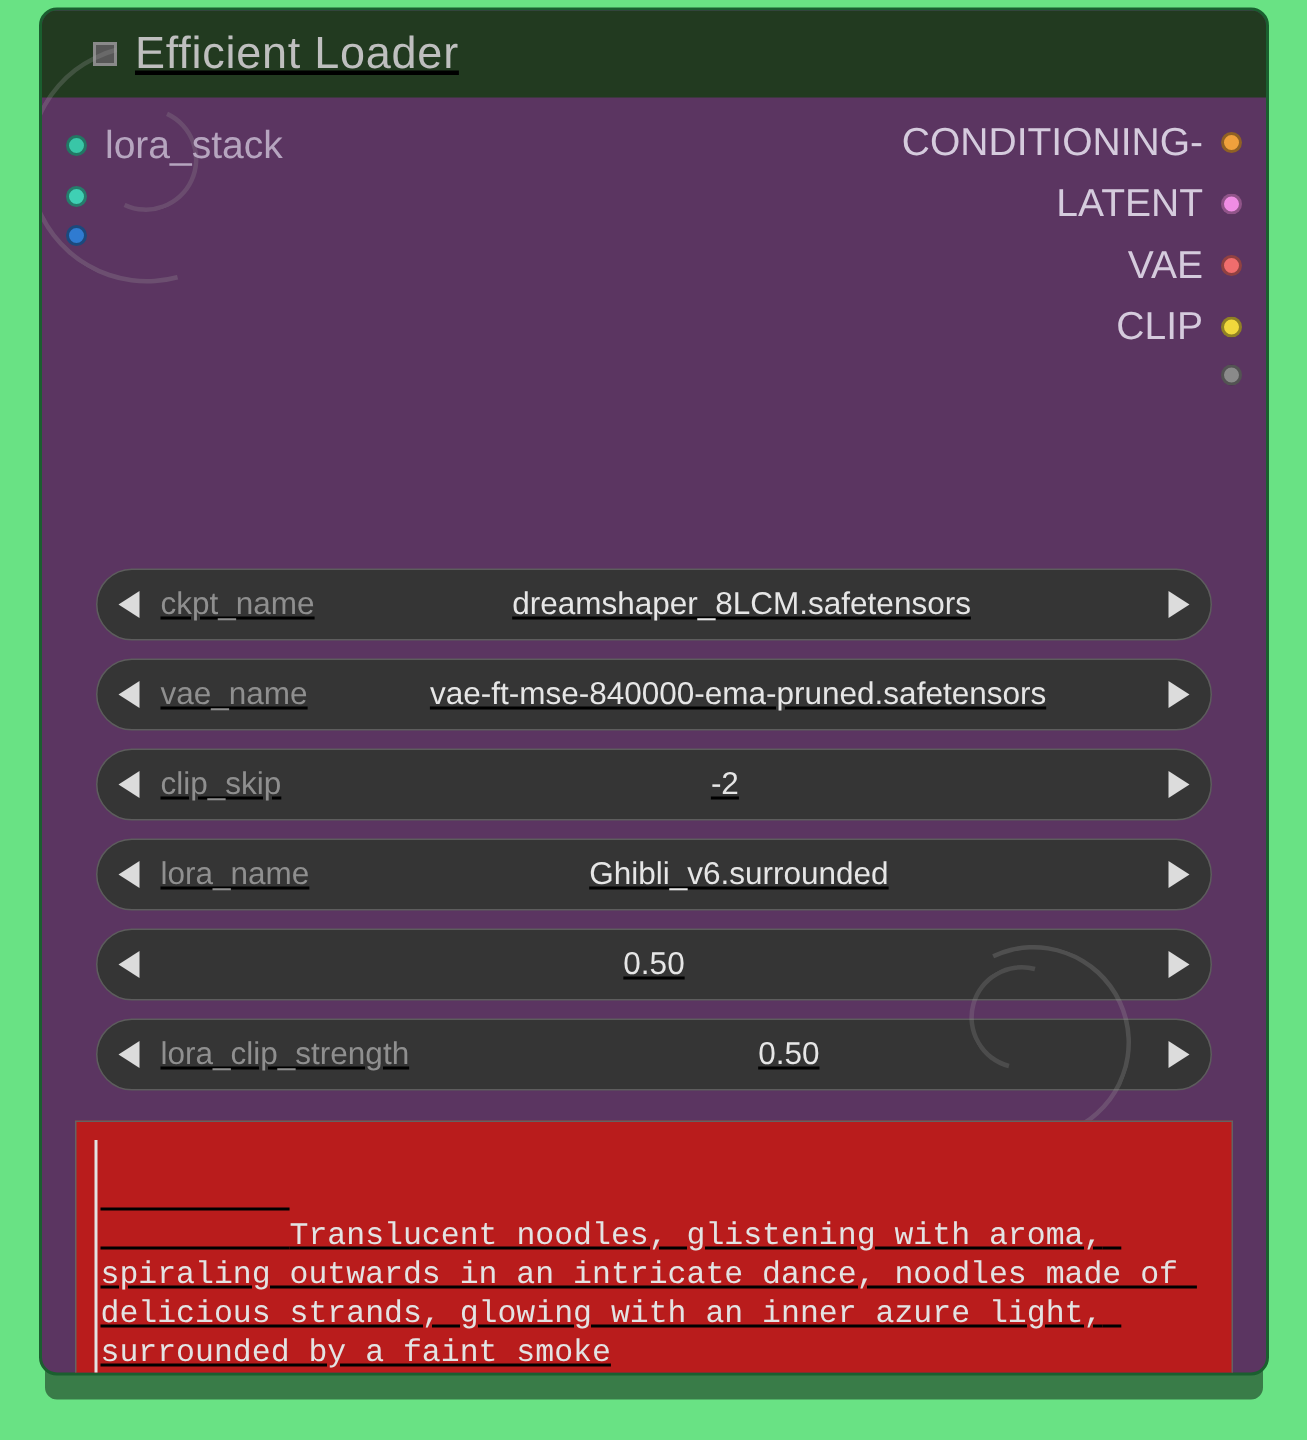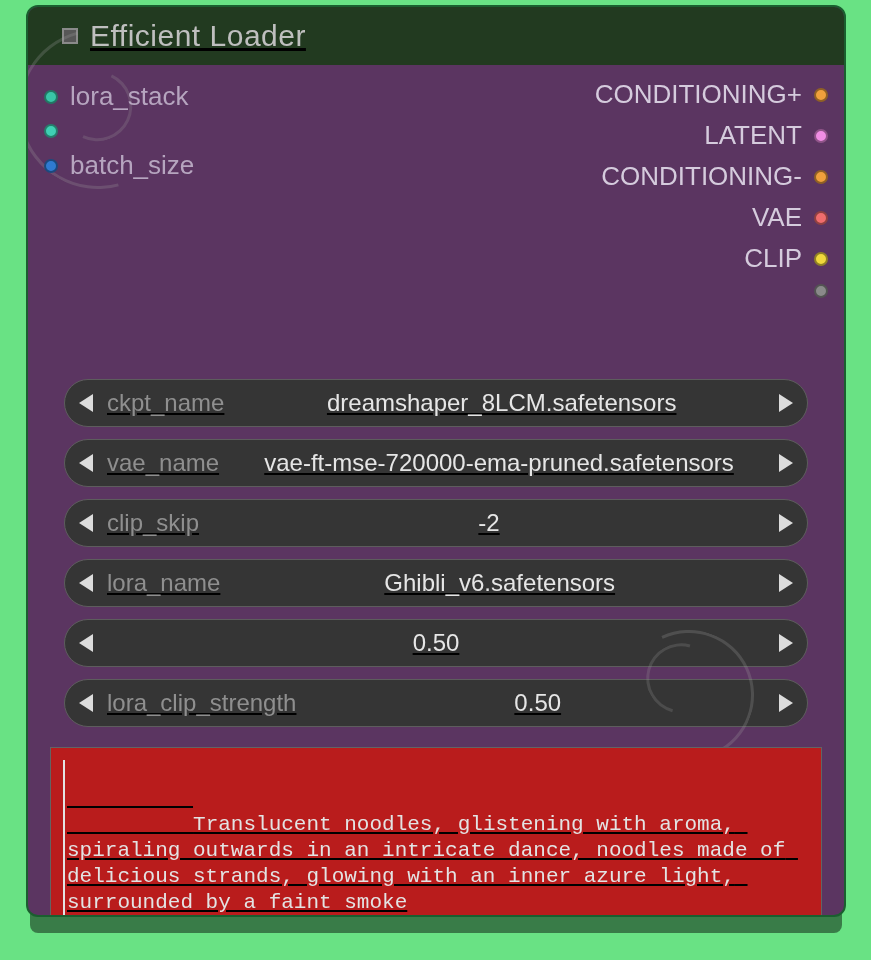--- a/index.html
+++ b/index.html
@@ -122,21 +122,21 @@
   .widget {
     background: #353535;
     border: 1px solid #5d5d5d;
     border-radius: 26px;
     height: 48px;
     display: flex;
     align-items: center;
     padding: 0 14px;
     gap: 14px;
     color: #8f8f8f;
-    font-size: 24px;
+    font-size: 21px;
     position: relative;
   }
   .widget .wlabel { color: #8f8f8f; white-space: nowrap; }
   .widget .wvalue {
     flex: 1 1 auto;
     color: #e6e6e6;
     text-align: center;
     white-space: nowrap;
     overflow: hidden;
     text-overflow: ellipsis;
@@ -194,38 +194,33 @@
         <div class="inputs">
           <div class="port">
             <span class="dot" style="background:#39c6a7;"></span>
             <span class="label">lora_stack</span>
           </div>
           <div class="port">
             <span class="dot" style="background:#3fd0b4;"></span>
           </div>
           <div class="port">
             <span class="dot" style="background:#2f7bd1;"></span>
-            <span class="label">batch_size</span>
           </div>
         </div>
 
         <div class="outputs">
           <div class="port output">
-            <span class="label">CONDITIONING+</span>
+            <span class="label">CONDITIONING-</span>
             <span class="dot" style="background:#f0a03c;"></span>
           </div>
           <div class="port output">
             <span class="label">LATENT</span>
             <span class="dot" style="background:#f08de4;"></span>
           </div>
           <div class="port output">
-            <span class="label">CONDITIONING-</span>
-            <span class="dot" style="background:#f0a03c;"></span>
-          </div>
-          <div class="port output">
             <span class="label">VAE</span>
             <span class="dot" style="background:#f06d6d;"></span>
           </div>
           <div class="port output">
             <span class="label">CLIP</span>
             <span class="dot" style="background:#f0d83c;"></span>
           </div>
           <div class="port output">
             <span class="dot" style="background:#8a8a8a;"></span>
           </div>
@@ -237,35 +232,35 @@
         <div class="widget">
           <span class="arrow left"></span>
           <span class="wlabel">ckpt_name</span>
           <span class="wvalue">dreamshaper_8LCM.safetensors</span>
           <span class="arrow right"></span>
         </div>
 
         <div class="widget">
           <span class="arrow left"></span>
           <span class="wlabel">vae_name</span>
-          <span class="wvalue">vae-ft-mse-720000-ema-pruned.safetensors</span>
+          <span class="wvalue">vae-ft-mse-840000-ema-pruned.safetensors</span>
           <span class="arrow right"></span>
         </div>
 
         <div class="widget">
           <span class="arrow left"></span>
           <span class="wlabel">clip_skip</span>
           <span class="wvalue">-2</span>
           <span class="arrow right"></span>
         </div>
 
         <div class="widget">
           <span class="arrow left"></span>
           <span class="wlabel">lora_name</span>
-          <span class="wvalue">Ghibli_v6.safetensors</span>
+          <span class="wvalue">Ghibli_v6.surrounded</span>
           <span class="arrow right"></span>
         </div>
 
         <div class="widget">
           <span class="arrow left"></span>
           <span class="wvalue">0.50</span>
           <span class="arrow right"></span>
         </div>
 
         <div class="widget">

